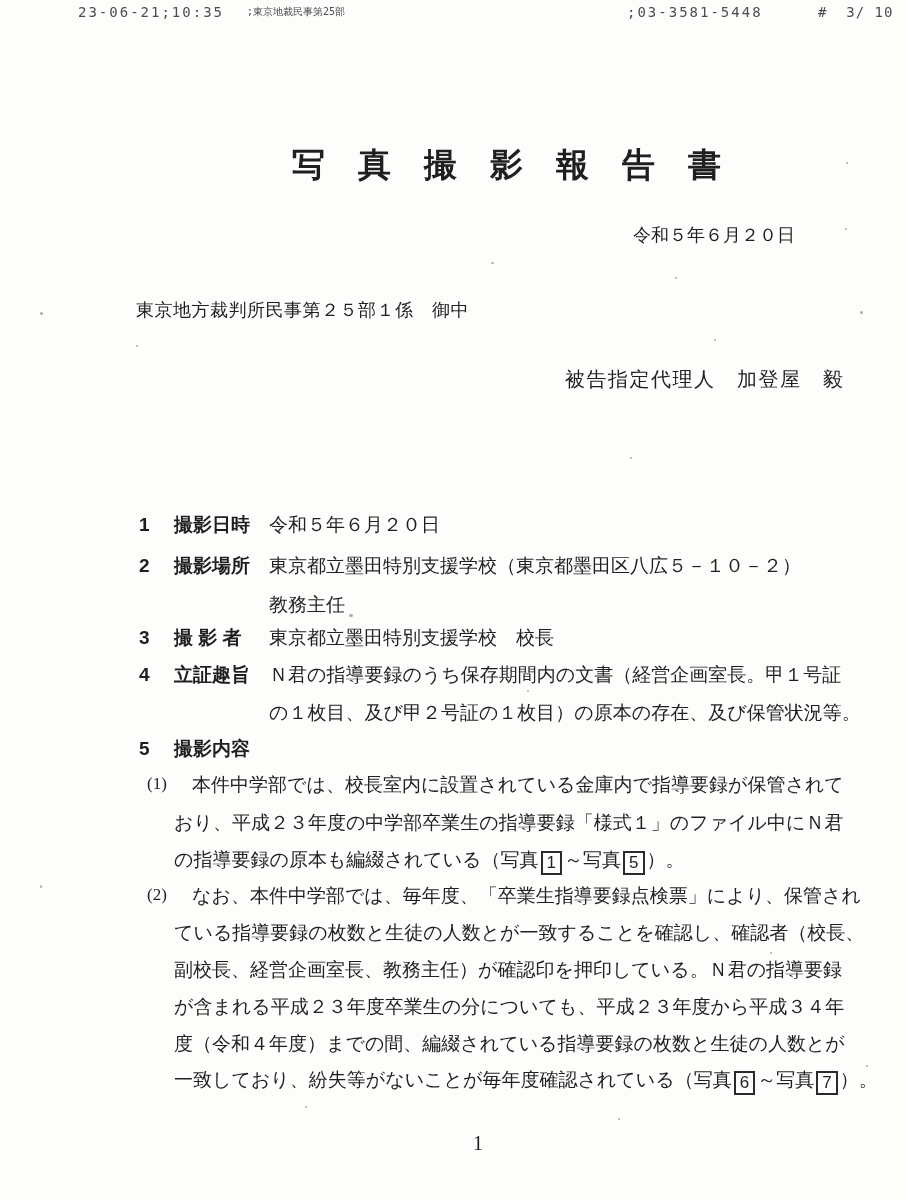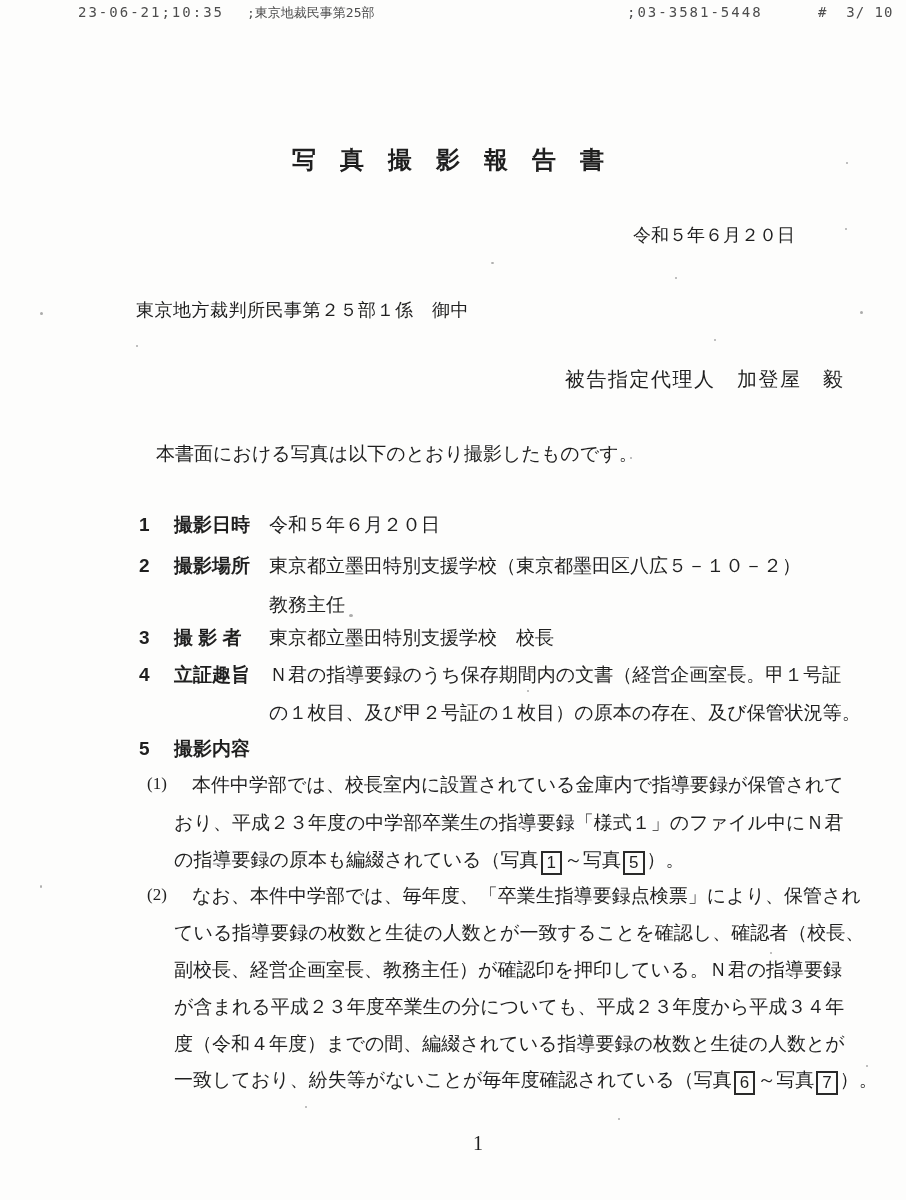--- a/index.html
+++ b/index.html
@@ -11,25 +11,25 @@
     color:#1f1f1f;
     overflow:hidden;
   }
   .abs { position:absolute; white-space:pre; line-height:1.1; }
   .fax {
     font-family:"DejaVu Sans Mono","Liberation Mono",monospace;
     color:#4d4d4d;
     font-size:14px;
     letter-spacing:2px;
   }
-  .fax-cjk { font-size:13px; letter-spacing:0; }
+  .fax-cjk { font-size:10px; letter-spacing:0; }
   .serif { font-family:"Liberation Serif","DejaVu Serif",serif; font-size:19px; }
   .gothic { font-family:"Liberation Sans","DejaVu Sans",sans-serif; font-weight:bold; font-size:19px; }
   .exhibit { font-size:28px; letter-spacing:1px; }
-  .doc-title { font-size:24px; font-family:"Liberation Sans","DejaVu Sans",sans-serif; font-weight:bold; }
+  .doc-title { font-size:33px; font-family:"Liberation Sans","DejaVu Sans",sans-serif; font-weight:bold; }
   .date-line { font-size:18px; }
   .addressee-line { font-size:18px; letter-spacing:0.5px; }
   .signer-line { font-size:20px; letter-spacing:1.5px; }
   .photobox {
     display:inline-block;
     border:2px solid #2a2a2a;
     padding:0 4px;
     margin:0 2px;
     font-family:"Liberation Sans","DejaVu Sans",sans-serif;
     font-size:17px;
@@ -59,21 +59,20 @@
 
 
   <div class="abs doc-title" style="left:292px;top:147px">写　真　撮　影　報　告　書</div>
 
   <div class="abs serif date-line" style="left:633px;top:226px">令和５年６月２０日</div>
 
   <div class="abs serif addressee-line" style="left:136px;top:301px">東京地方裁判所民事第２５部１係　御中</div>
 
   <div class="abs serif signer-line" style="left:565px;top:368px">被告指定代理人　加登屋　毅</div>
 
-  <div class="abs serif" style="left:156px;top:444px">本書面における写真は以下のとおり撮影したものです。</div>
 
   <div>
     <span class="abs gothic" style="left:139px;top:515px">1</span>
     <span class="abs gothic" style="left:174px;top:515px">撮影日時</span>
     <span class="abs serif" style="left:269px;top:515px">令和５年６月２０日</span>
   </div>
 
   <div>
     <span class="abs gothic" style="left:139px;top:556px">2</span>
     <span class="abs gothic" style="left:174px;top:556px">撮影場所</span>

